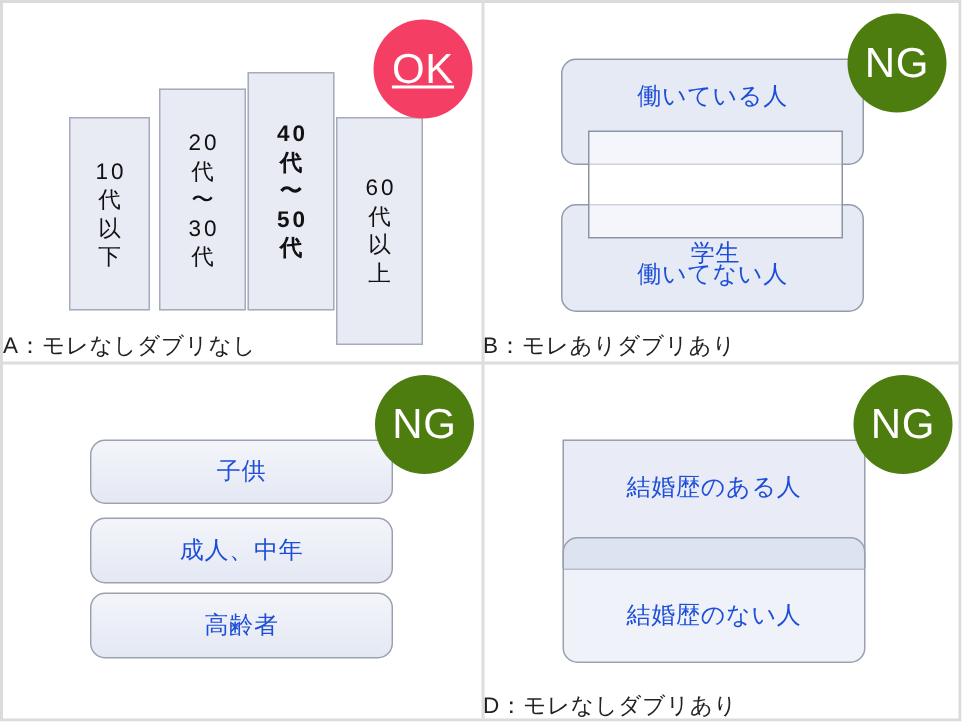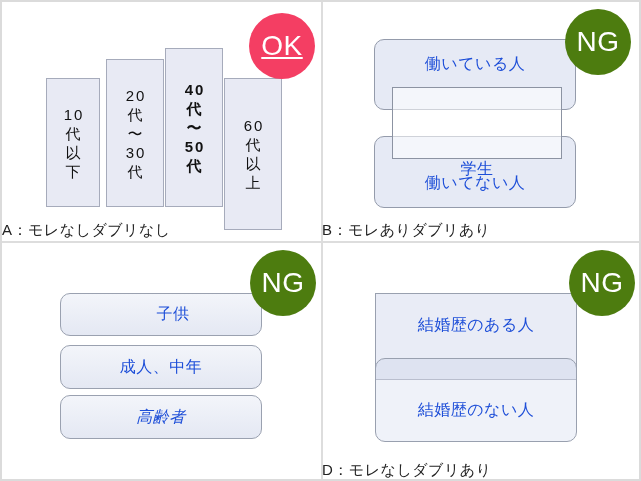--- a/index.html
+++ b/index.html
@@ -108,23 +108,23 @@
   <div class="abox b-student" style="left:390px;top:85px;width:170px;height:72px;"></div>
   <div class="boxtext" style="left:372px;top:37px;width:202px;height:50px;">働いている人</div>
   <div class="boxtext" style="left:390px;top:85px;width:170px;height:72px;margin-top:46px;">学生</div>
   <div class="boxtext" style="left:372px;top:156px;width:202px;height:50px;">働いてない人</div>
   <div class="caption" style="left:320px;top:219px;width:321px;">B：モレありダブリあり</div>
   <div class="badge ng" style="left:563px;top:7px;">NG</div>
 
   <div class="abox rounded c-box" style="left:58px;top:291px;width:202px;height:43px;"></div>
   <div class="abox rounded c-box" style="left:58px;top:343px;width:202px;height:44px;"></div>
   <div class="abox rounded c-box" style="left:58px;top:393px;width:202px;height:44px;"></div>
-  <div class="boxtext" style="left:58px;top:291px;width:202px;height:43px;padding-left:12px;">子供</div>
+  <div class="boxtext" style="left:58px;top:291px;width:202px;height:43px;">子供</div>
   <div class="boxtext" style="left:58px;top:343px;width:202px;height:44px;">成人、中年</div>
-  <div class="boxtext" style="left:58px;top:393px;width:202px;height:44px;font-style:italic;">高齢者</div>
+  <div class="boxtext" style="left:58px;top:393px;width:202px;height:44px;">高齢者</div>
   <div class="badge ng" style="left:248px;top:248px;">NG</div>
 
   <div class="abox d-top" style="left:373px;top:291px;width:202px;height:86px;"></div>
   <div class="abox rounded d-bottom" style="left:373px;top:356px;width:202px;height:84px;"></div>
   <div class="d-split" style="left:374px;top:377px;width:200px;height:1px;"></div>
   <div class="boxtext" style="left:373px;top:291px;width:202px;height:65px;">結婚歴のある人</div>
   <div class="boxtext" style="left:373px;top:377px;width:202px;height:63px;">結婚歴のない人</div>
   <div class="caption" style="left:320px;top:459px;width:321px;">D：モレなしダブリあり</div>
   <div class="badge ng" style="left:567px;top:248px;">NG</div>
 

